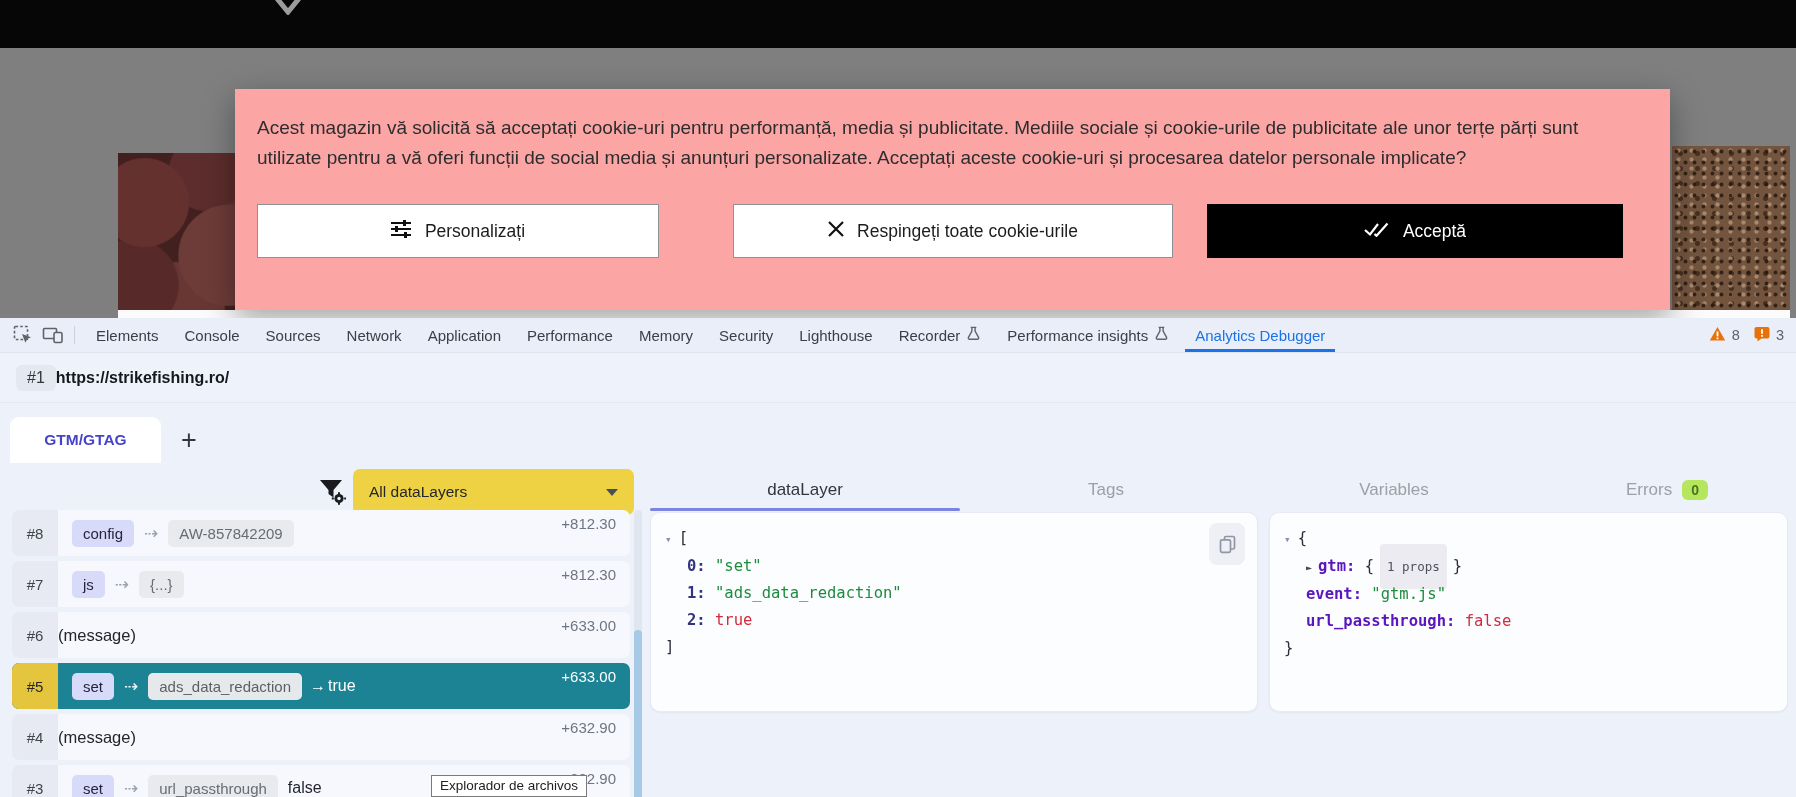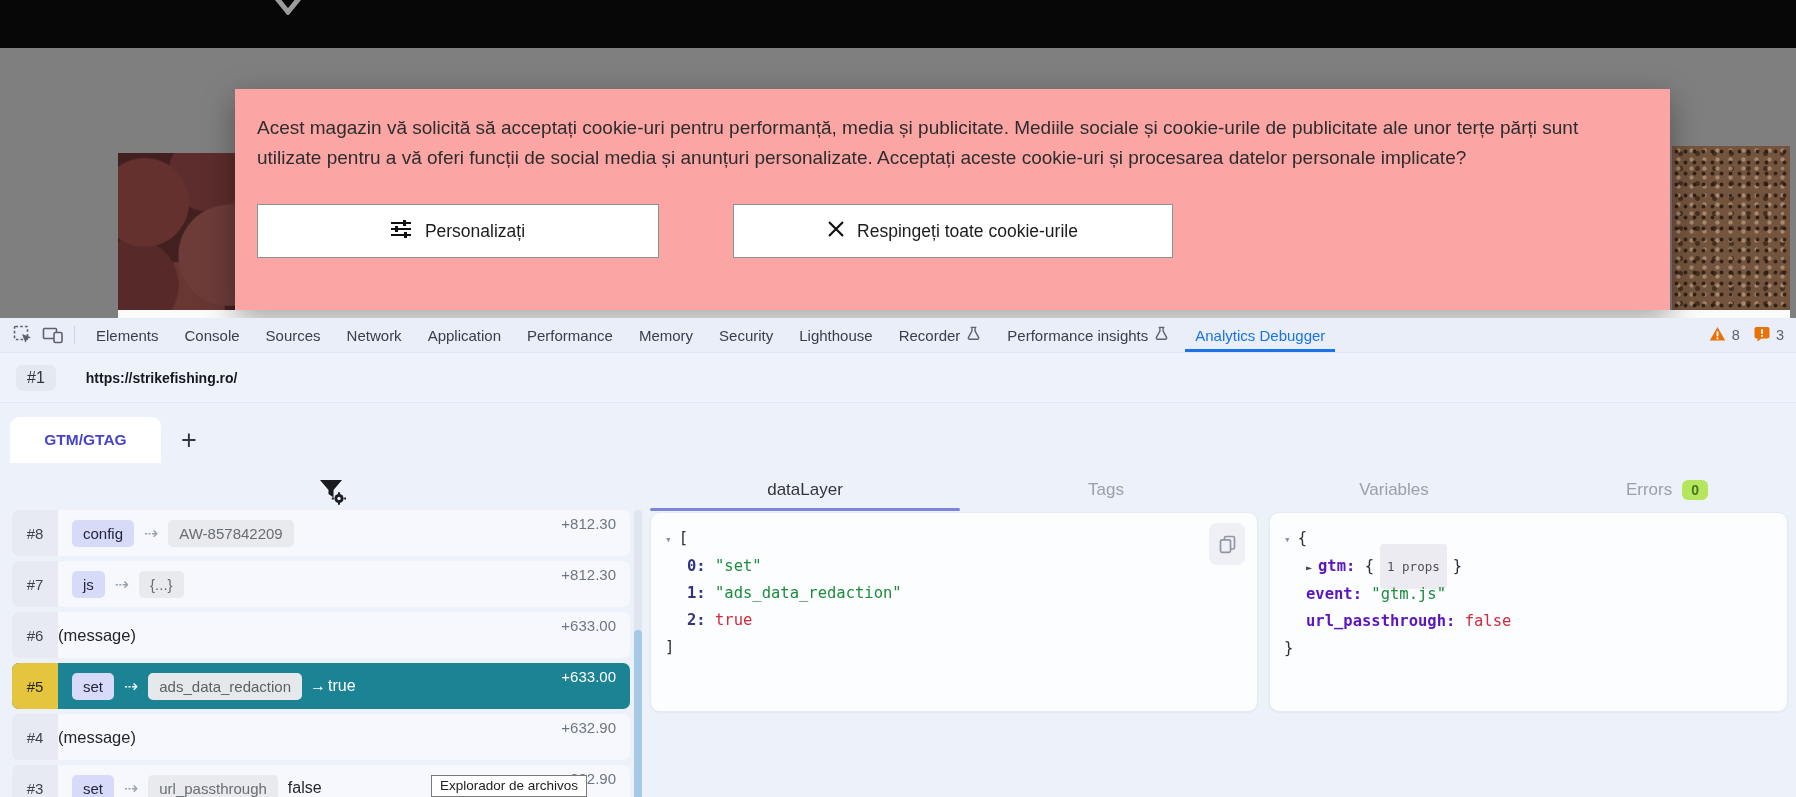--- a/index.html
+++ b/index.html
@@ -51,21 +51,21 @@
   .dt-sep { width:1px; height:18px; background:#c9d2e2; margin:0 8px 0 4px; }
   .dt-tab { padding:0 13px; height:100%; display:flex; align-items:center; gap:6px; position:relative; cursor:pointer; white-space:nowrap; }
   .dt-tab.selected { color:#1a73e8; }
   .dt-tab.selected::after { content:''; position:absolute; left:3px; right:3px; bottom:0; height:3px; background:#1a73e8; }
   .dt-badges { margin-left:auto; display:flex; align-items:center; gap:6px; padding-right:12px; color:#5f6368; font-size:14.5px; }
   .dt-badges .cnt { margin-right:8px; }
 
   .session { position:absolute; left:0; top:35px; right:0; height:50px; background:#eef2fb;
              border-bottom:1px solid #e2e7f2; display:flex; align-items:center; padding-left:16px; cursor:pointer; }
   .sess-num { background:#e4e8f1; border-radius:6px; padding:4px 11px; font-size:16px; color:#33363c; }
-  .sess-url { margin-left:30px; font-size:14px; font-weight:700; color:#15181d; }
+  .sess-url { font-size:16px; font-weight:700; color:#15181d; }
 
   .workspace { position:absolute; left:0; top:85px; right:0; bottom:0; }
 
   
   .left-panel { position:absolute; left:0; top:0; bottom:0; width:648px; }
   .app-tab { position:absolute; left:10px; top:14px; width:151px; height:46px; background:#fff;
              border-radius:9px 9px 0 0; display:flex; align-items:center; justify-content:center;
              color:#4643cb; font-weight:700; font-size:15.5px; cursor:pointer; }
   .new-tab { position:absolute; left:172px; top:17px; width:34px; height:40px; display:flex; align-items:center;
              justify-content:center; font-size:27px; font-weight:400; color:#33373d; cursor:pointer; }
@@ -165,20 +165,31 @@
 
     <button class="cbtn b2">
       <span>
         <svg width="16" height="16" viewBox="0 0 16 16">
             <path d="M1 1 L15 15 M15 1 L1 15" stroke="#111" stroke-width="2.2" fill="none"></path>
           </svg>
       </span>
       <span>Respingeți toate cookie-urile</span>
     </button>
 
+    <button class="cbtn b3">
+      <span>
+        <svg width="26" height="16" viewBox="0 0 26 16">
+            <g stroke="#fff" stroke-width="2.2" fill="none">
+          <path d="M1 9 L6 13.5 L14 3"></path>
+              <path d="M10.5 13 L12.5 14.8 L23.5 2.5"></path>
+            </g>
+          </svg>
+      </span>
+      <span>Acceptă</span>
+    </button>
   </div>
 </div>
 
 <div class="devtools">
 
   <div class="dt-bar">
     <span class="dt-icon-btn">
       <svg width="20" height="20" viewBox="0 0 20 20">
         <rect x="1.5" y="1.5" width="13" height="13" rx="1" fill="none" stroke="#5f6368" stroke-width="1.6" stroke-dasharray="2.6 2.1"></rect>
         <polygon points="9,9 18,12.2 14.1,13.9 12.4,17.8" fill="#5f6368"></polygon>
@@ -273,20 +284,24 @@
         <svg width="28" height="30" viewBox="0 0 28 30">
           <polygon points="2,3 24,3 15.5,13 15.5,20.5 10.5,17 10.5,13" fill="#191b1f"></polygon>
           <circle cx="21" cy="21.5" r="4.6" fill="#191b1f"></circle>
           <circle cx="21" cy="21.5" r="1.7" fill="#edf1f9"></circle>
           <g stroke="#191b1f" stroke-width="2">
               <path d="M21 15.2v2 M21 25.8v2 M15.8 21.5h-2 M28.2 21.5h-2"></path>
             </g>
         </svg>
       </span>
 
+      <div class="dropdown">
+        <span>All dataLayers</span>
+        <span class="caret"></span>
+      </div>
 
       <div class="ev-list">
 
         <div class="ev-row">
           <span class="ev-num">#8</span>
           <span class="chip chip-type">config</span>
           <span class="ev-arrow">⇢</span>
           <span class="chip chip-val">AW-857842209</span>
           <span class="ev-time">+812.30</span>
         </div>

